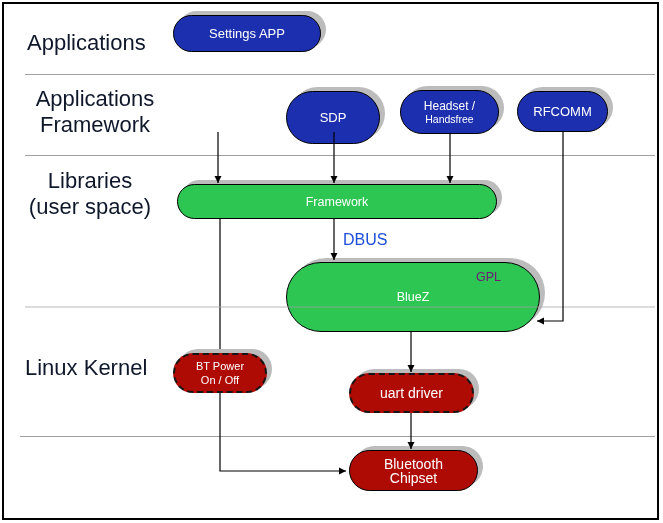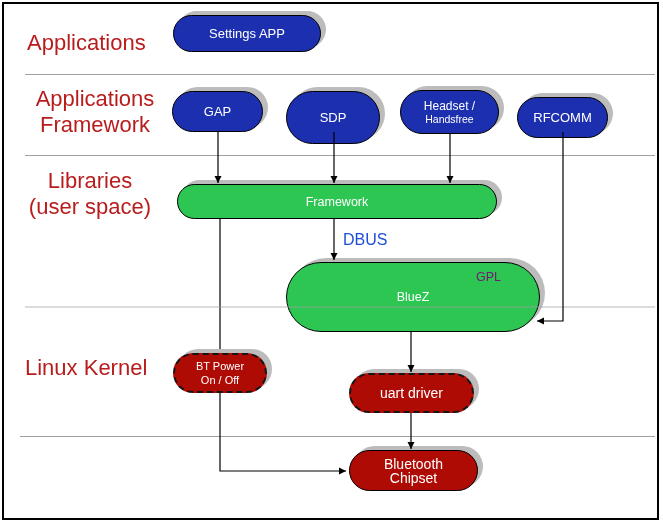--- a/index.html
+++ b/index.html
@@ -1,40 +1,40 @@
 <!DOCTYPE html>
 <html><head>
 <meta charset="utf-8">
 <style>
   html,body{margin:0;padding:0;background:#fff;}
   .stage{position:relative;width:663px;height:523px;background:#fff;overflow:hidden;
          font-family:"Liberation Sans","DejaVu Sans",sans-serif;}
   .frame{position:absolute;left:2px;top:2px;right:4px;bottom:3px;border:2.5px solid #000;}
   .divider{position:absolute;height:1px;background:#a0a0a0;}
-  .layer-label{position:absolute;color:#b91c1c;font-size:22px;line-height:26px;text-align:center;}
+  .layer-label{position:absolute;color:#0f172a;font-size:22px;line-height:26px;text-align:center;}
   .layer-label.left{text-align:left;}
   svg.wires{position:absolute;left:0;top:0;width:663px;height:523px;pointer-events:none;}
   .pill{position:absolute;border-radius:999px;border:1.6px solid #000;
         box-shadow:5px -4px 0 0 #bcbcbc;color:#fff;display:flex;flex-direction:column;
         align-items:center;justify-content:center;text-align:center;box-sizing:border-box;}
   .pill.blue{background:#1c2fae;font-size:13px;align-items:center;}
   .pill.green{background:#2dc653;font-size:12.5px;}
   .pill.red{background:#ae0b05;font-size:14px;border:2px dashed #151515;}
   .pill.red.solid{border:1.6px solid #000;}
   .sub{font-size:10.5px;line-height:12px;}
   .l1{line-height:14px;}
   .gpl-tag{position:absolute;right:38px;top:7px;color:#701a75;font-size:12.5px;}
   .float-label{position:absolute;color:#1d4ed8;font-size:16px;}
   
   #n-settings{left:173px;top:15px;width:148px;height:37px;}
   #n-phone{left:508px;top:15px;width:111px;height:35px;}
   #n-gap{left:172px;top:91px;width:91px;height:41px;}
   #n-sdp{left:286px;top:91px;width:94px;height:53px;}
   #n-headset{left:400px;top:90px;width:99px;height:44px;}
-  #n-rfcomm{left:517px;top:97px;width:91px;height:41px;}
+  #n-rfcomm{left:517px;top:91px;width:91px;height:41px;}
   #n-framework{left:177px;top:184px;width:320px;height:35px;}
   #n-bluez{left:286px;top:262px;width:254px;height:70px;}
   #n-btpower{left:173px;top:353px;width:94px;height:40px;font-size:11px;}
   #n-uart{left:349px;top:373px;width:125px;height:40px;}
   #n-chipset{left:349px;top:450px;width:129px;height:41px;}
 </style>
 </head>
 <body>
 
 <div class="stage">
@@ -63,23 +63,20 @@
     <defs>
       <marker id="arrA" markerWidth="8" markerHeight="8" refX="6" refY="3" orient="auto">
         <path d="M0,0 L6,3 L0,6 Z" fill="#000"></path>
       </marker>
     </defs>
     <path d="M220,219 V471 H346" fill="none" stroke="#000" stroke-width="1.2" marker-end="url(#arrA)"></path>
   </svg>
 
   <div id="n-settings" class="pill blue">
     <span>Settings APP</span>
-  </div>
-  <div id="n-gap" class="pill blue">
-    <span>GAP</span>
   </div>
   <div id="n-sdp" class="pill blue">
     <span>SDP</span>
   </div>
   <div id="n-headset" class="pill blue">
     <span class="l1" style="font-size:12px;">Headset /</span>
     <span class="sub">Handsfree</span>
   </div>
   <div id="n-rfcomm" class="pill blue">
     <span>RFCOMM</span>

